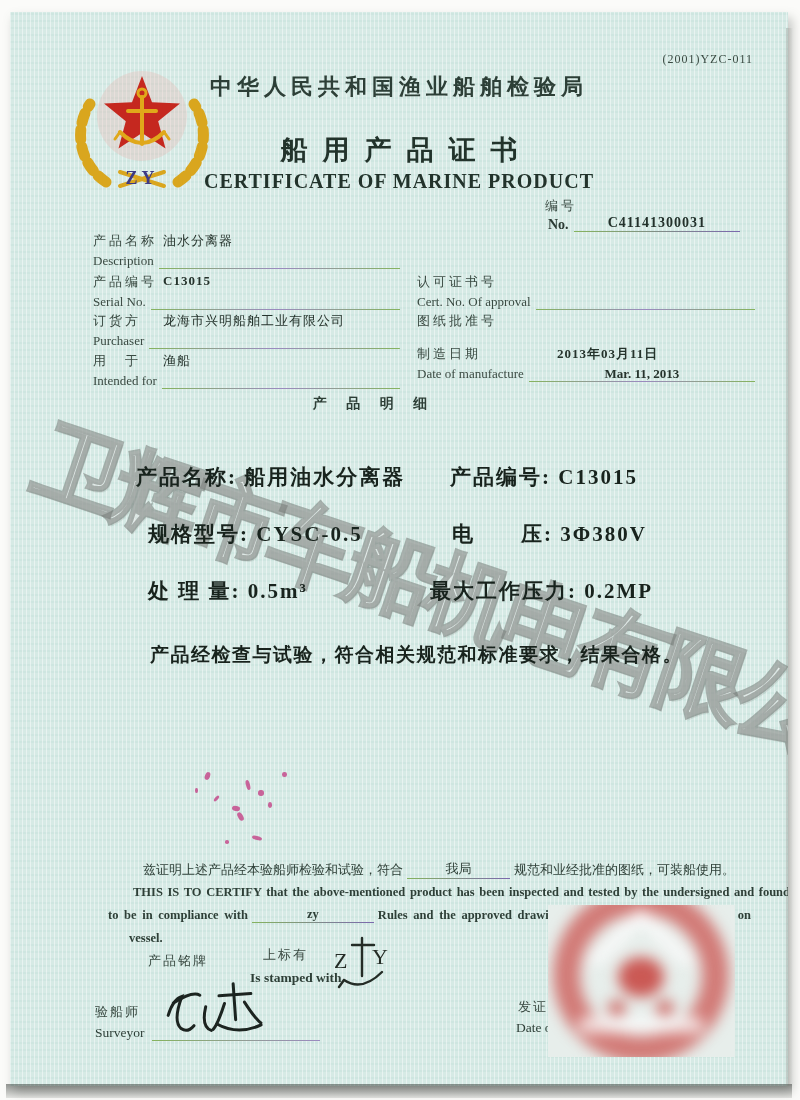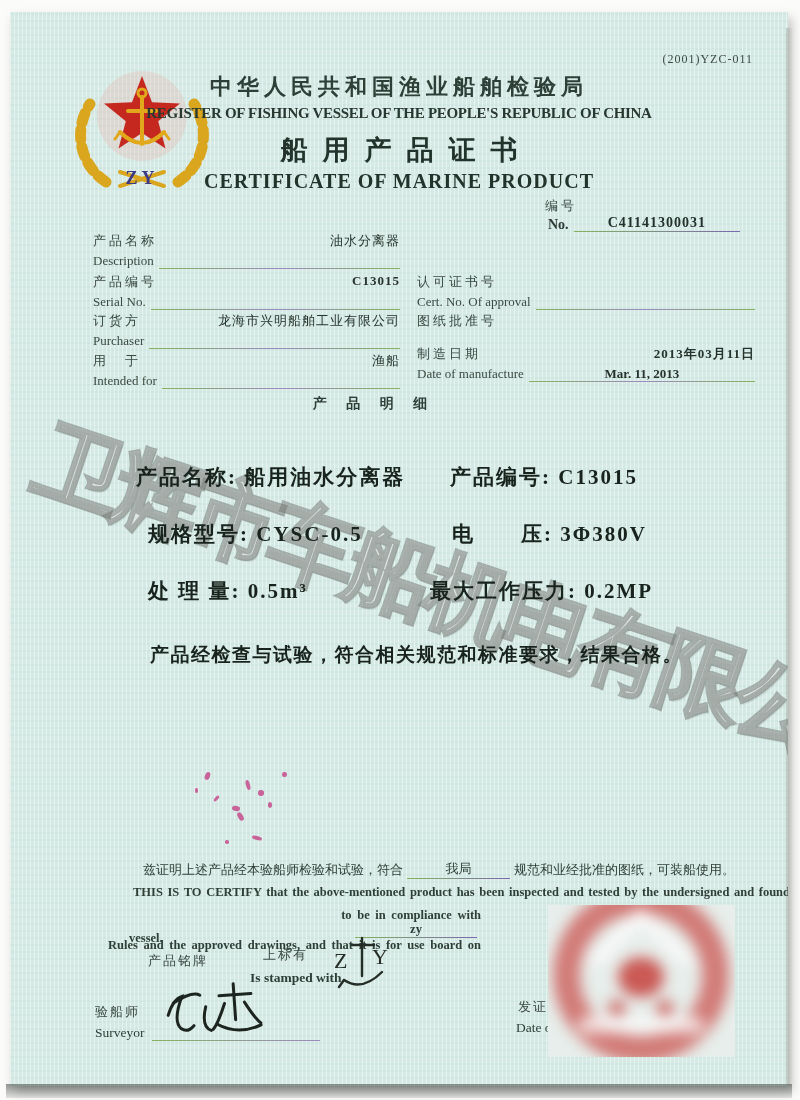--- a/index.html
+++ b/index.html
@@ -36,34 +36,34 @@
                  background:linear-gradient(90deg,#86b35e,#7b68ae) bottom/100% 1px no-repeat; }
   .no-line .ul .v { position:absolute; left:0; right:0; bottom:1px; text-align:center; font-size:14px; letter-spacing:1px; color:#23312b; }
 
   .frow { position:absolute; }
   .fl { left:83px; width:307px; }
   .fr { left:407px; width:338px; }
   .fcn { display:block; font-size:13px; color:#3a4a42; letter-spacing:3px; }
   .fen { display:flex; align-items:flex-end; font-size:13px; color:#3a4a42; margin-top:3px; }
   .ful { flex:1; height:14px; margin-left:5px;
          background:linear-gradient(90deg,#86b35e,#9b8ac0,#86b35e) bottom/100% 1px no-repeat; position:relative; }
-  .fval { position:absolute; left:70px; right:0; top:0; text-align:right; font-size:13px; color:#25332c; letter-spacing:1px; }
+  .fval { position:absolute; left:70px; right:0; top:0; text-align:left; font-size:13px; color:#25332c; letter-spacing:1px; }
   .fval.num { font-weight:bold; letter-spacing:1px; }
   .fval-en { position:absolute; left:0; right:0; bottom:0; text-align:center; font-size:13px; font-weight:bold; color:#25332c; }
 
   .part-head-cn { top:383px; right:50px; font-size:14px; font-weight:bold; color:#2d3e36; letter-spacing:8px; }
   .part-head-en { top:402px; right:50px; font-size:14px; font-weight:bold; color:#22312a; letter-spacing:1px; }
 
   .detail { position:absolute; font-size:21px; font-weight:bold; color:#18231d; letter-spacing:2px; white-space:nowrap; }
   .conclusion { position:absolute; left:140px; top:630px; font-size:19px; font-weight:bold; color:#18231d; letter-spacing:1.5px; white-space:nowrap; }
 
   .cert { position:absolute; white-space:nowrap; color:#2e3f37; }
   .cert-cn { left:118px; top:849px; font-size:13px; display:flex; align-items:flex-end;padding-left:15px; }
   .cert-en1 { left:123px; top:873px; font-size:12.5px; font-weight:bold; word-spacing:1.5px; }
-  .cert-en2 { left:98px; top:896px; font-size:12.5px; font-weight:bold; word-spacing:2.5px; display:flex; align-items:flex-end;flex-direction:column; }
+  .cert-en2 { left:98px; top:896px; font-size:12.5px; font-weight:bold; word-spacing:2.5px; display:flex; align-items:flex-end; }
   .cert-en3 { left:98px; top:919px; font-size:12.5px; font-weight:bold;margin-left:21px; }
   .blank { position:relative; height:15px; margin:0 4px;
            background:linear-gradient(90deg,#86b35e,#7b68ae) bottom/100% 1px no-repeat; }
   .blank .v { position:absolute; left:0; right:0; bottom:1px; text-align:center; }
   .blank.cnb { width:103px; }
   .blank.enb { width:122px; }
 
   .nameplate-cn { left:138px; top:940px; font-size:13px; color:#3a4a42; letter-spacing:2px; }
   .stamped-cn  { left:253px; top:934px; font-size:13px; color:#3a4a42; letter-spacing:2px; }
   .stamped-en  { left:240px; top:958px; font-size:13.5px; font-weight:bold; color:#2e3f37; }
@@ -121,21 +121,20 @@
       <circle cx="74" cy="33" r="4" stroke-width="3"></circle>
       <path d="M74,37 L74,84"></path>
       <path d="M60,51 L88,51"></path>
       <path d="M52,72 Q74,94 96,72"></path>
       <path d="M52,72 l-5,7 M96,72 l5,7" stroke-width="3"></path>
     </g>
     <text x="74" y="124" text-anchor="middle" font-size="18" font-weight="bold" letter-spacing="4" fill="#3d3a85" font-family="'Liberation Serif',serif">ZY</text>
   </svg>
 
   <div class="abs center authority-cn">中华人民共和国渔业船舶检验局</div>
-  <div class="abs center authority-en">REGISTER OF FISHING VESSEL OF THE PEOPLE'S REPUBLIC OF CHINA</div>
   <div class="abs center title-cn">船用产品证书</div>
   <div class="abs center title-en">CERTIFICATE OF MARINE PRODUCT</div>
 
   <div class="abs no-label">编号</div>
   <div class="abs no-line">
     <span>No.</span>
     <span class="ul">
       <span class="v">C41141300031</span>
     </span>
   </div>

